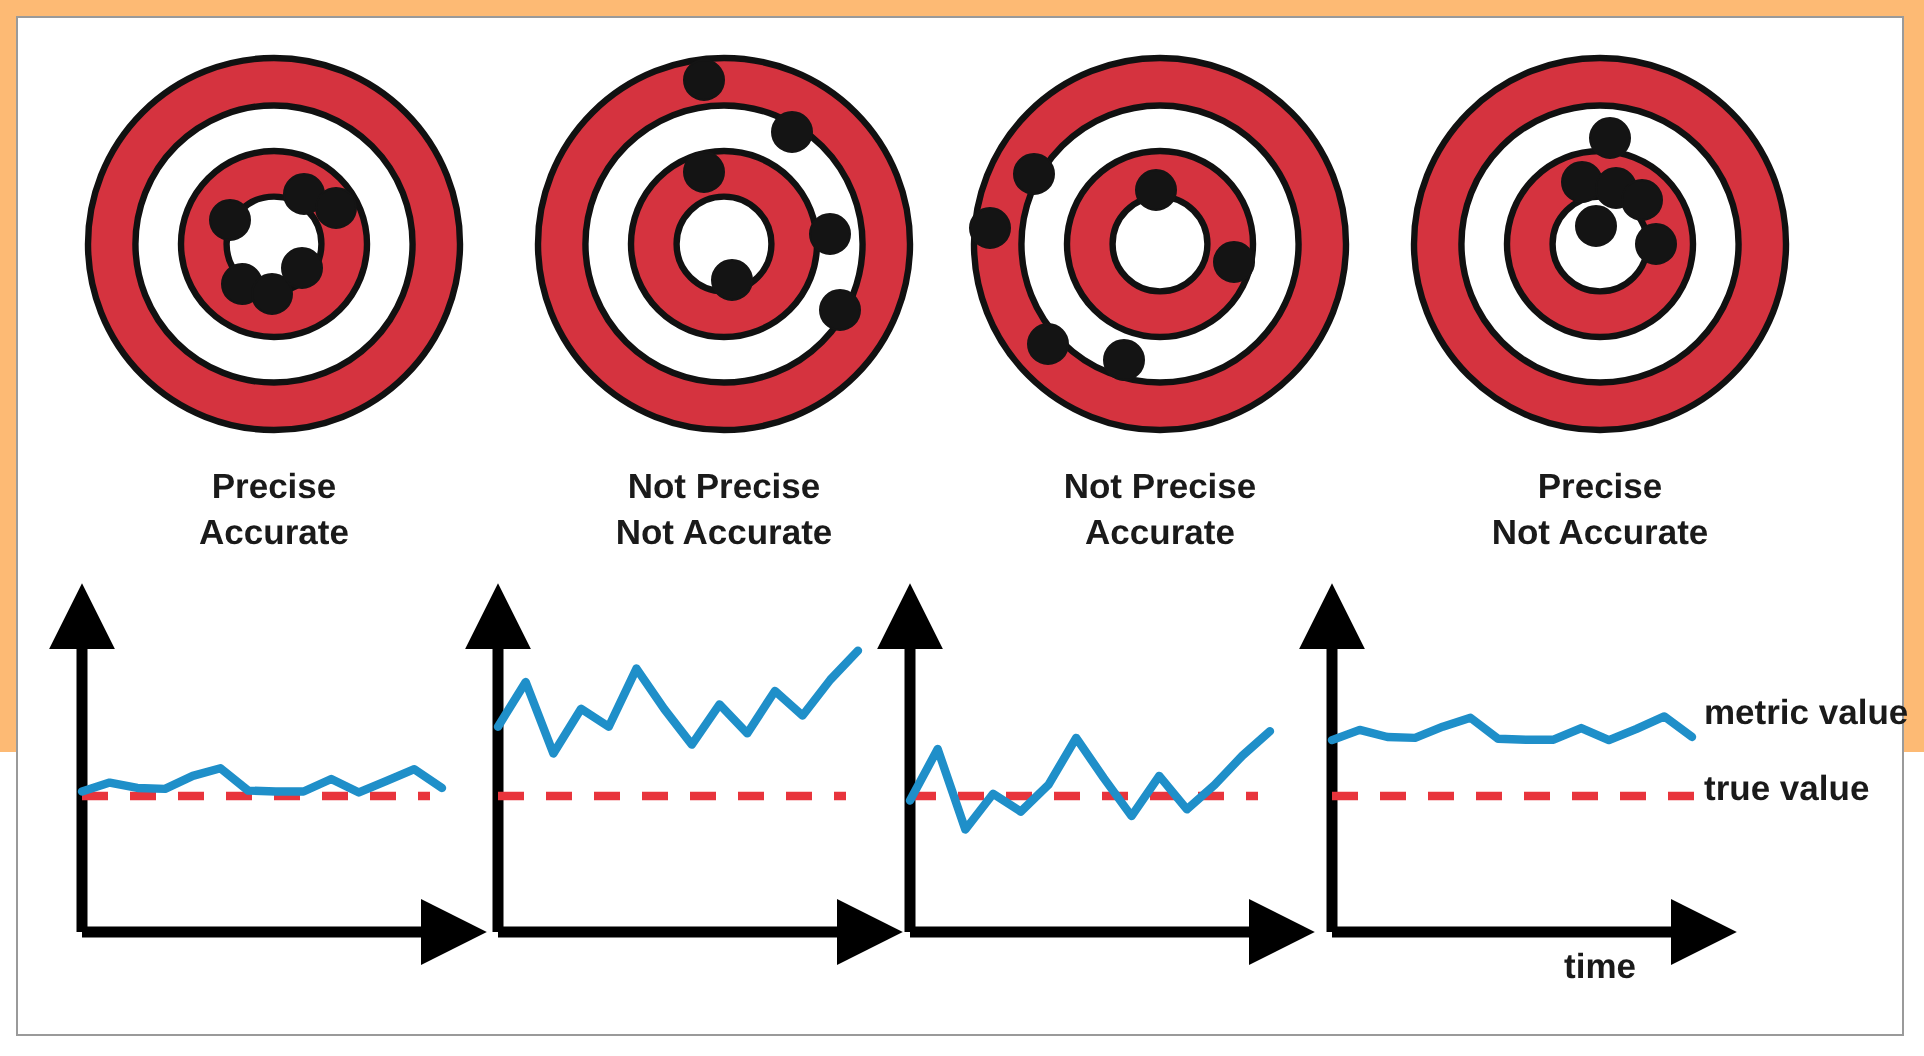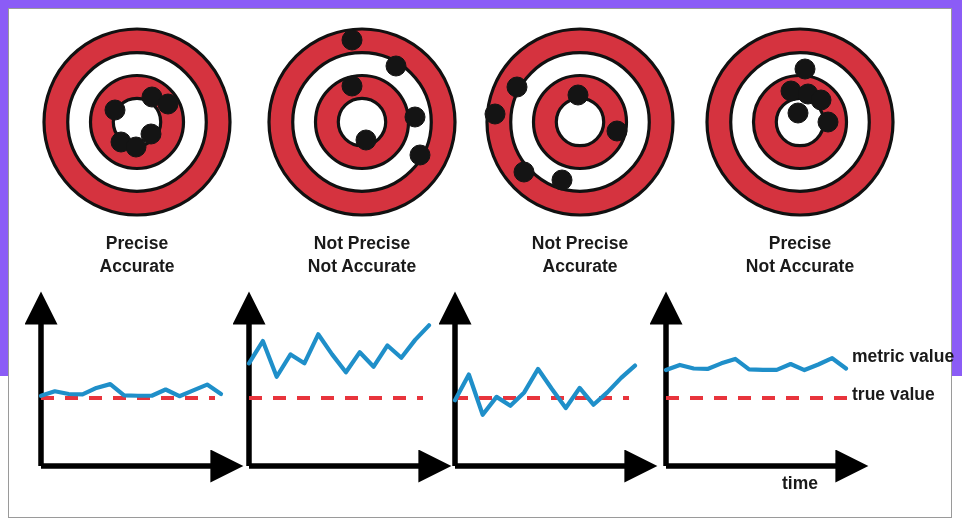--- a/index.html
+++ b/index.html
@@ -1,18 +1,18 @@
 <!DOCTYPE html>
 <html><head>
 <meta charset="utf-8">
 <style>
   html,body{margin:0;padding:0;background:#ffffff;}
   body{width:962px;height:528px;overflow:hidden;
        font-family:"Liberation Sans",sans-serif;}
-  #figure{position:relative;width:962px;height:376px;background:#8b5cf6;}
+  #figure{position:relative;width:962px;height:376px;background:#fdba74;}
   #frame{position:absolute;left:8px;top:8px;width:944px;height:510px;
          border:1.5px solid #9a9a9a;box-sizing:border-box;background:#fff;}
   svg{position:absolute;left:0;top:0;width:962px;height:528px;display:block;}
   .cap{font-family:"Liberation Sans",sans-serif;font-weight:700;
        font-size:17.5px;fill:#1a1a1a;text-anchor:middle;}
   .lgnd{font-family:"Liberation Sans",sans-serif;font-weight:700;
         font-size:17.5px;fill:#1a1a1a;text-anchor:start;}
   .axlbl{font-family:"Liberation Sans",sans-serif;font-weight:700;
          font-size:17.5px;fill:#1a1a1a;text-anchor:middle;}
 </style>

